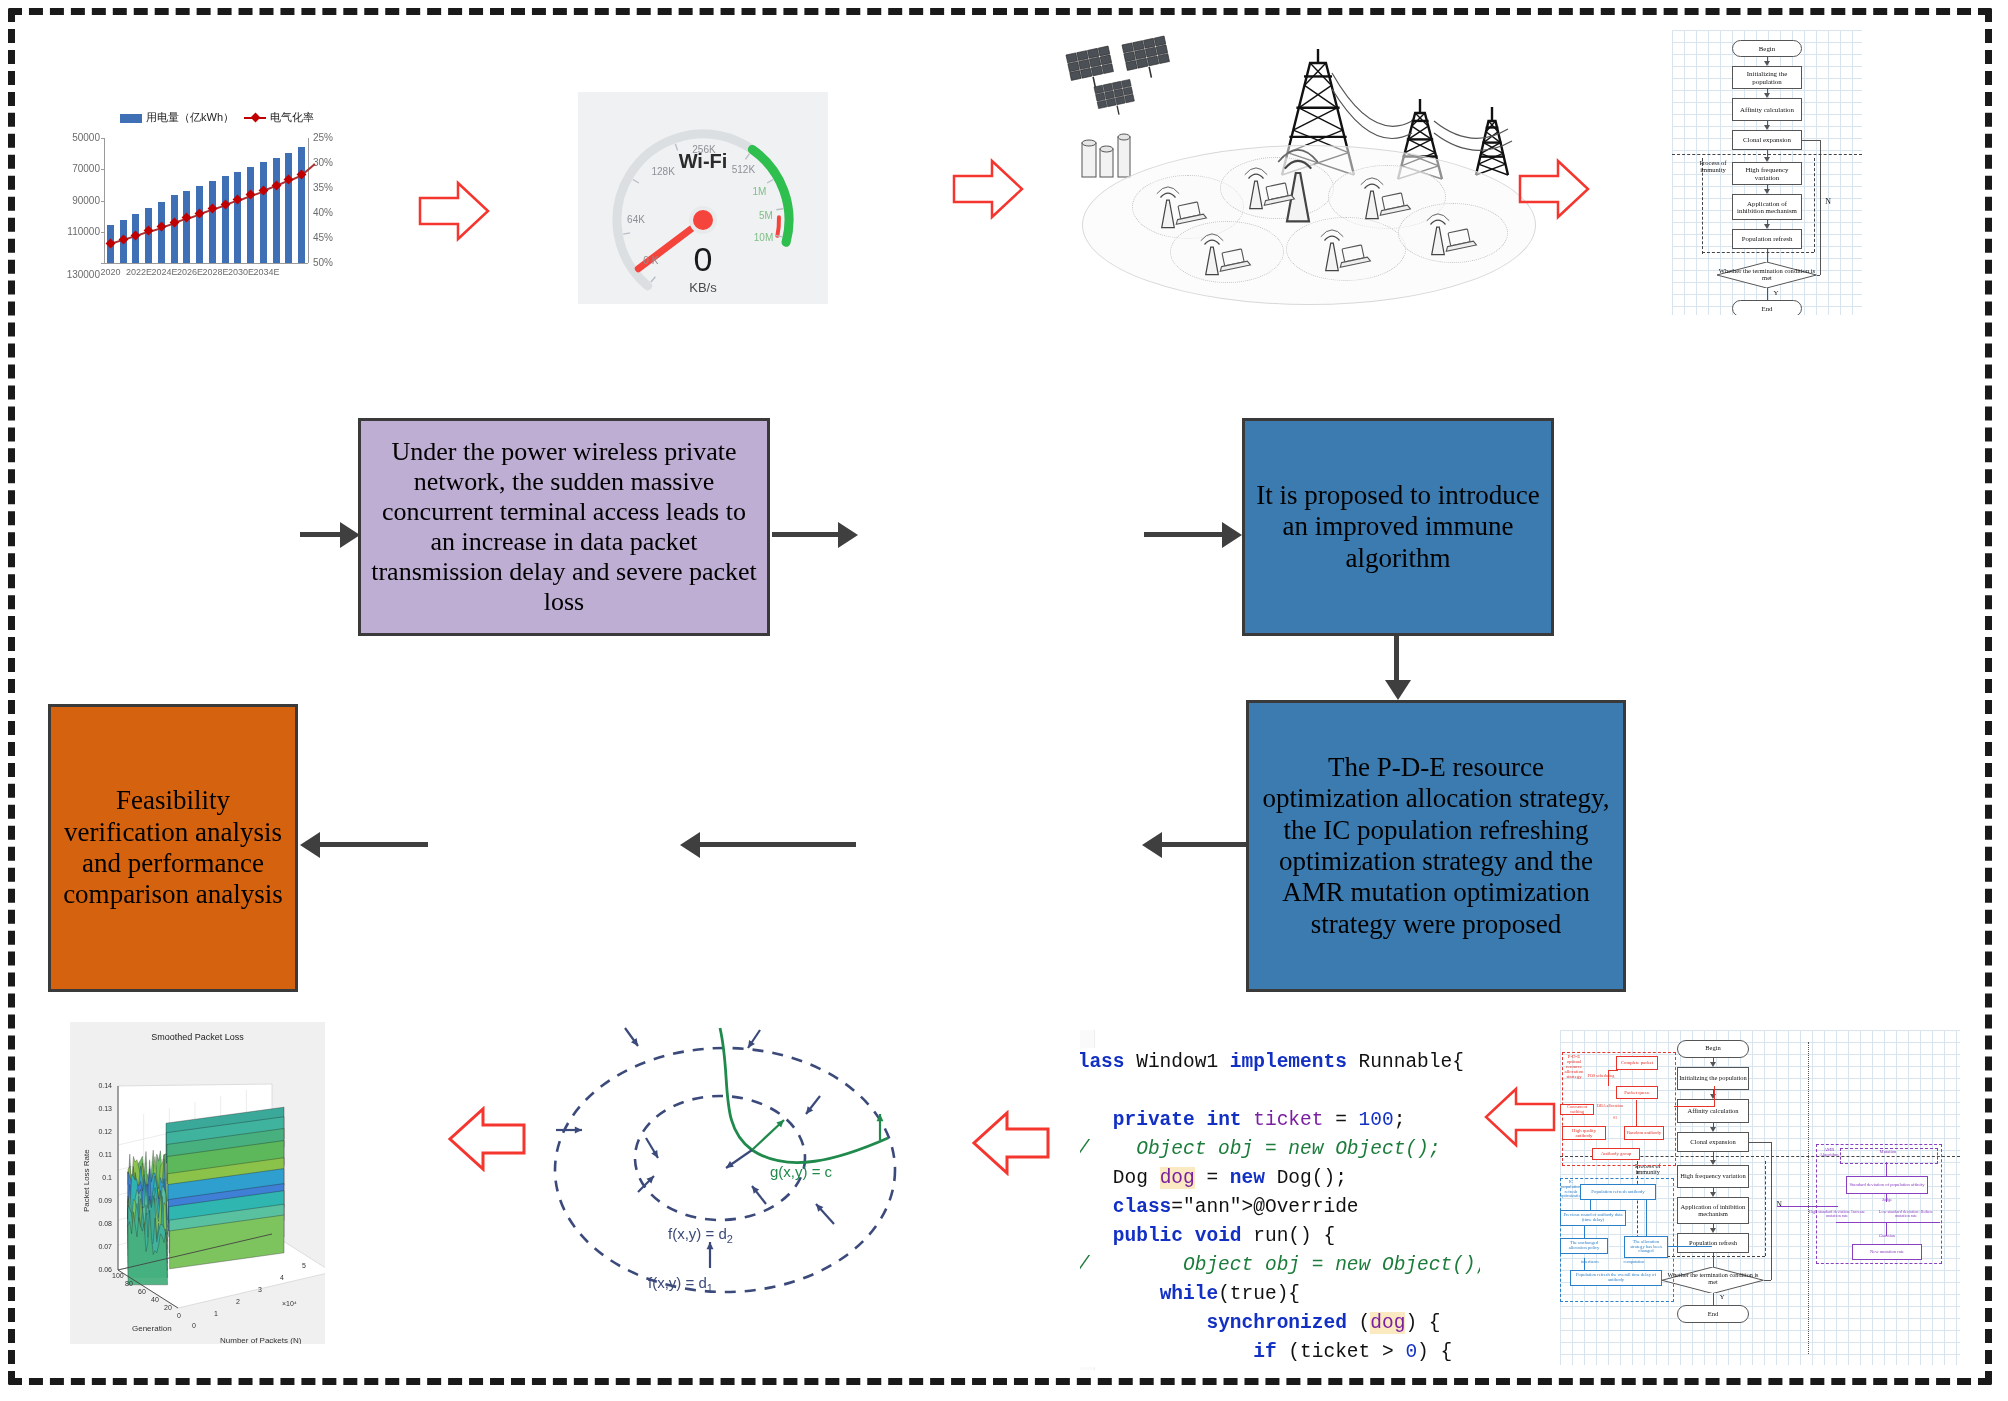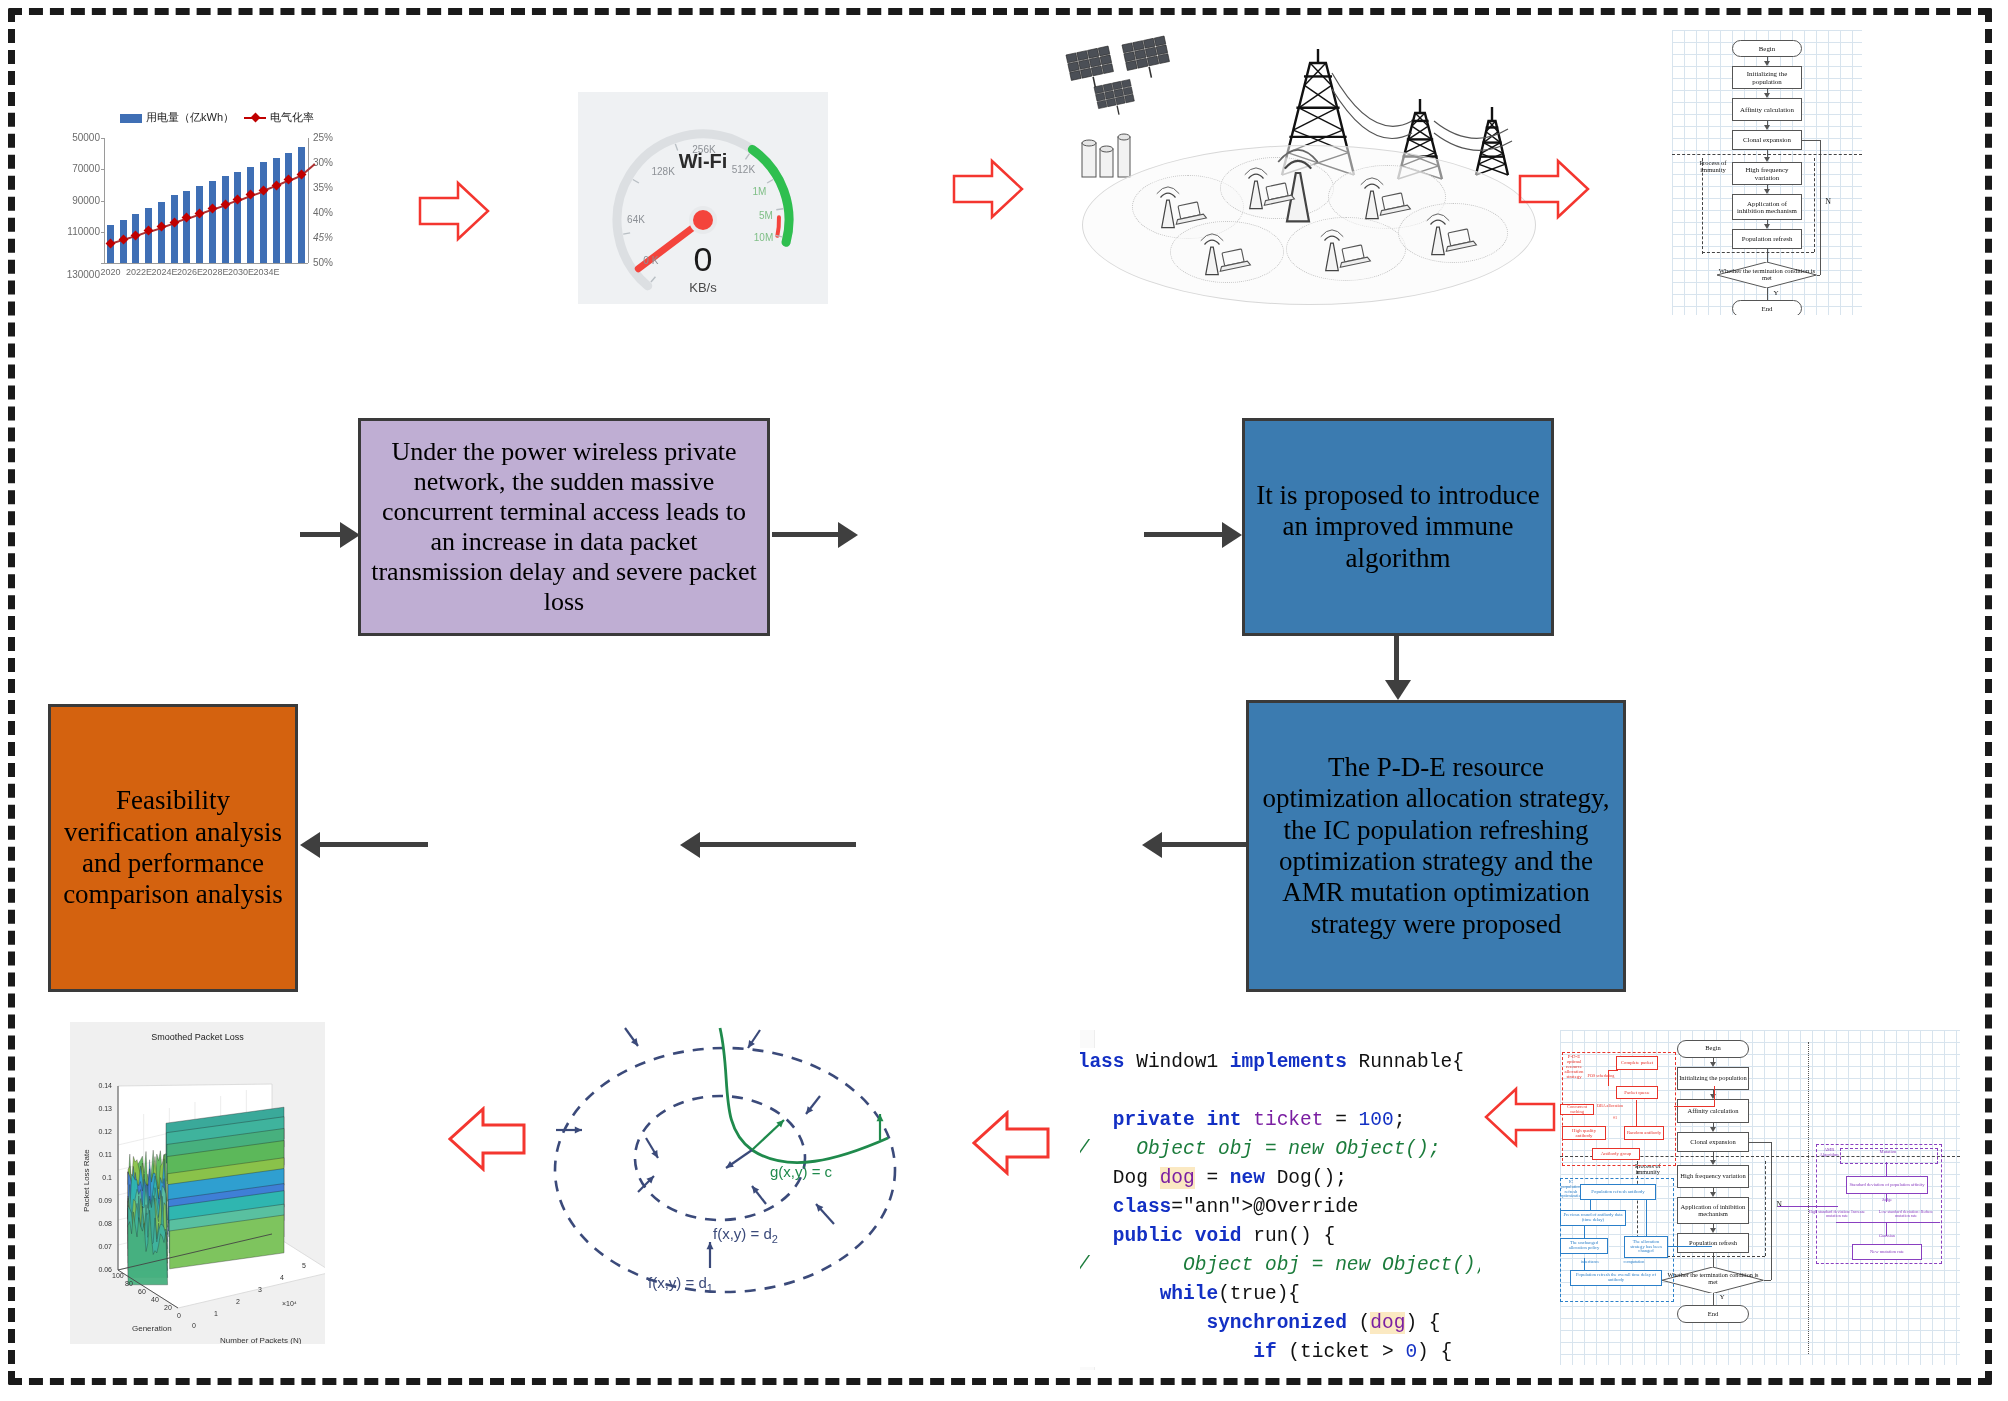--- a/index.html
+++ b/index.html
@@ -123,21 +123,21 @@
       <div class="c1-ylab" style="left:0px;top:86.5px;width:42px;">90000</div>
       <div class="c1-axis" style="left:43px;top:92.5px;width:3px;height:1px;"></div>
       <div class="c1-ylab" style="left:0px;top:117.75px;width:42px;">110000</div>
       <div class="c1-axis" style="left:43px;top:123.75px;width:3px;height:1px;"></div>
       <div class="c1-ylab" style="left:0px;top:161px;width:42px;">130000</div>
       <div class="c1-axis" style="left:43px;top:155px;width:3px;height:1px;"></div>
       <div class="c1-y2lab" style="left:255px;top:24px;">25%</div>
       <div class="c1-y2lab" style="left:255px;top:49px;">30%</div>
       <div class="c1-y2lab" style="left:255px;top:74px;">35%</div>
       <div class="c1-y2lab" style="left:255px;top:99px;">40%</div>
-      <div class="c1-y2lab" style="left:255px;top:124px;font-style:italic;">45%</div>
+      <div class="c1-y2lab" style="left:255px;top:124px;">45%</div>
       <div class="c1-y2lab" style="left:255px;top:149px;">50%</div>
       <div class="c1-bar" style="left:48.805px;top:116.71875px;width:7.0125px;height:38.28125px;bottom:auto;"></div>
       <div class="c1-bar" style="left:61.555px;top:112.03125px;width:7.0125px;height:42.96875px;bottom:auto;"></div>
       <div class="c1-bar" style="left:74.305px;top:105.78125px;width:7.0125px;height:49.21875px;bottom:auto;"></div>
       <div class="c1-bar" style="left:87.055px;top:99.53125px;width:7.0125px;height:55.46875px;bottom:auto;"></div>
       <div class="c1-bar" style="left:99.805px;top:94.0625px;width:7.0125px;height:60.9375px;bottom:auto;"></div>
       <div class="c1-bar" style="left:112.555px;top:87.03125px;width:7.0125px;height:67.96875px;bottom:auto;"></div>
       <div class="c1-bar" style="left:125.305px;top:83.125px;width:7.0125px;height:71.875px;bottom:auto;"></div>
       <div class="c1-bar" style="left:138.055px;top:77.65625px;width:7.0125px;height:77.34375px;bottom:auto;"></div>
       <div class="c1-bar" style="left:150.805px;top:72.96875px;width:7.0125px;height:82.03125px;bottom:auto;"></div>
@@ -648,21 +648,21 @@
           <polygon points="206,158 209.94203083263415,151.0386500652128 213.90341839204802,156.7606543176995" fill="#3b4a7a"></polygon>
         </g>
         <g>
           <line x1="360" y1="130" x2="360" y2="104" stroke="#1f8a4c" stroke-width="2.2"></line>
           <polygon points="360,104 363.4797242728898,111.20357681882142 356.5202757271102,111.20357681882142" fill="#1f8a4c"></polygon>
         </g>
         <g>
           <line x1="190" y1="258" x2="190" y2="232" stroke="#3b4a7a" stroke-width="2.2"></line>
           <polygon points="190,232 193.47972427288985,239.2035768188214 186.52027572711015,239.2035768188214" fill="#3b4a7a"></polygon>
         </g>
-      </svg><div class="lg-txt green" style="left:250px;top:153px;">g(x,y) = c</div><div class="lg-txt" style="left:148px;top:215px;margin-left:45px;">f(x,y) = d<sub>2</sub></div><div class="lg-txt" style="left:128px;top:264px;">f(x,y) = d<sub>1</sub></div></div>
+      </svg><div class="lg-txt green" style="left:250px;top:153px;">g(x,y) = c</div><div class="lg-txt" style="left:148px;top:215px;">f(x,y) = d<sub>2</sub></div><div class="lg-txt" style="left:128px;top:264px;">f(x,y) = d<sub>1</sub></div></div>
 
   <div class="redarrow" style="left:448px;top:1106px;width:78px;height:66px;">
     <svg width="78" height="66" viewBox="0 0 78 66">
         <polygon points="76,19 35,19 35,3 2,33 35,63 35,47 76,47" fill="none" stroke="#f4362f" stroke-width="3"></polygon>
       </svg>
   </div>
 
   <div class="panel m3d" id="m3d" style="left:70px;top:1022px;width:255px;height:322px;"><div class="m3d-title" style="left:0;top:10px;">Smoothed Packet Loss</div><svg width="255" height="322" viewBox="0 0 255 322">
         <polygon points="48,248 202,212 202,62 48,64" fill="#ffffff" stroke="#d6d6d6" stroke-width="0.8"></polygon>
         <polygon points="48,248 108,286 262,250 202,212" fill="#ffffff" stroke="#d6d6d6" stroke-width="0.8"></polygon>

